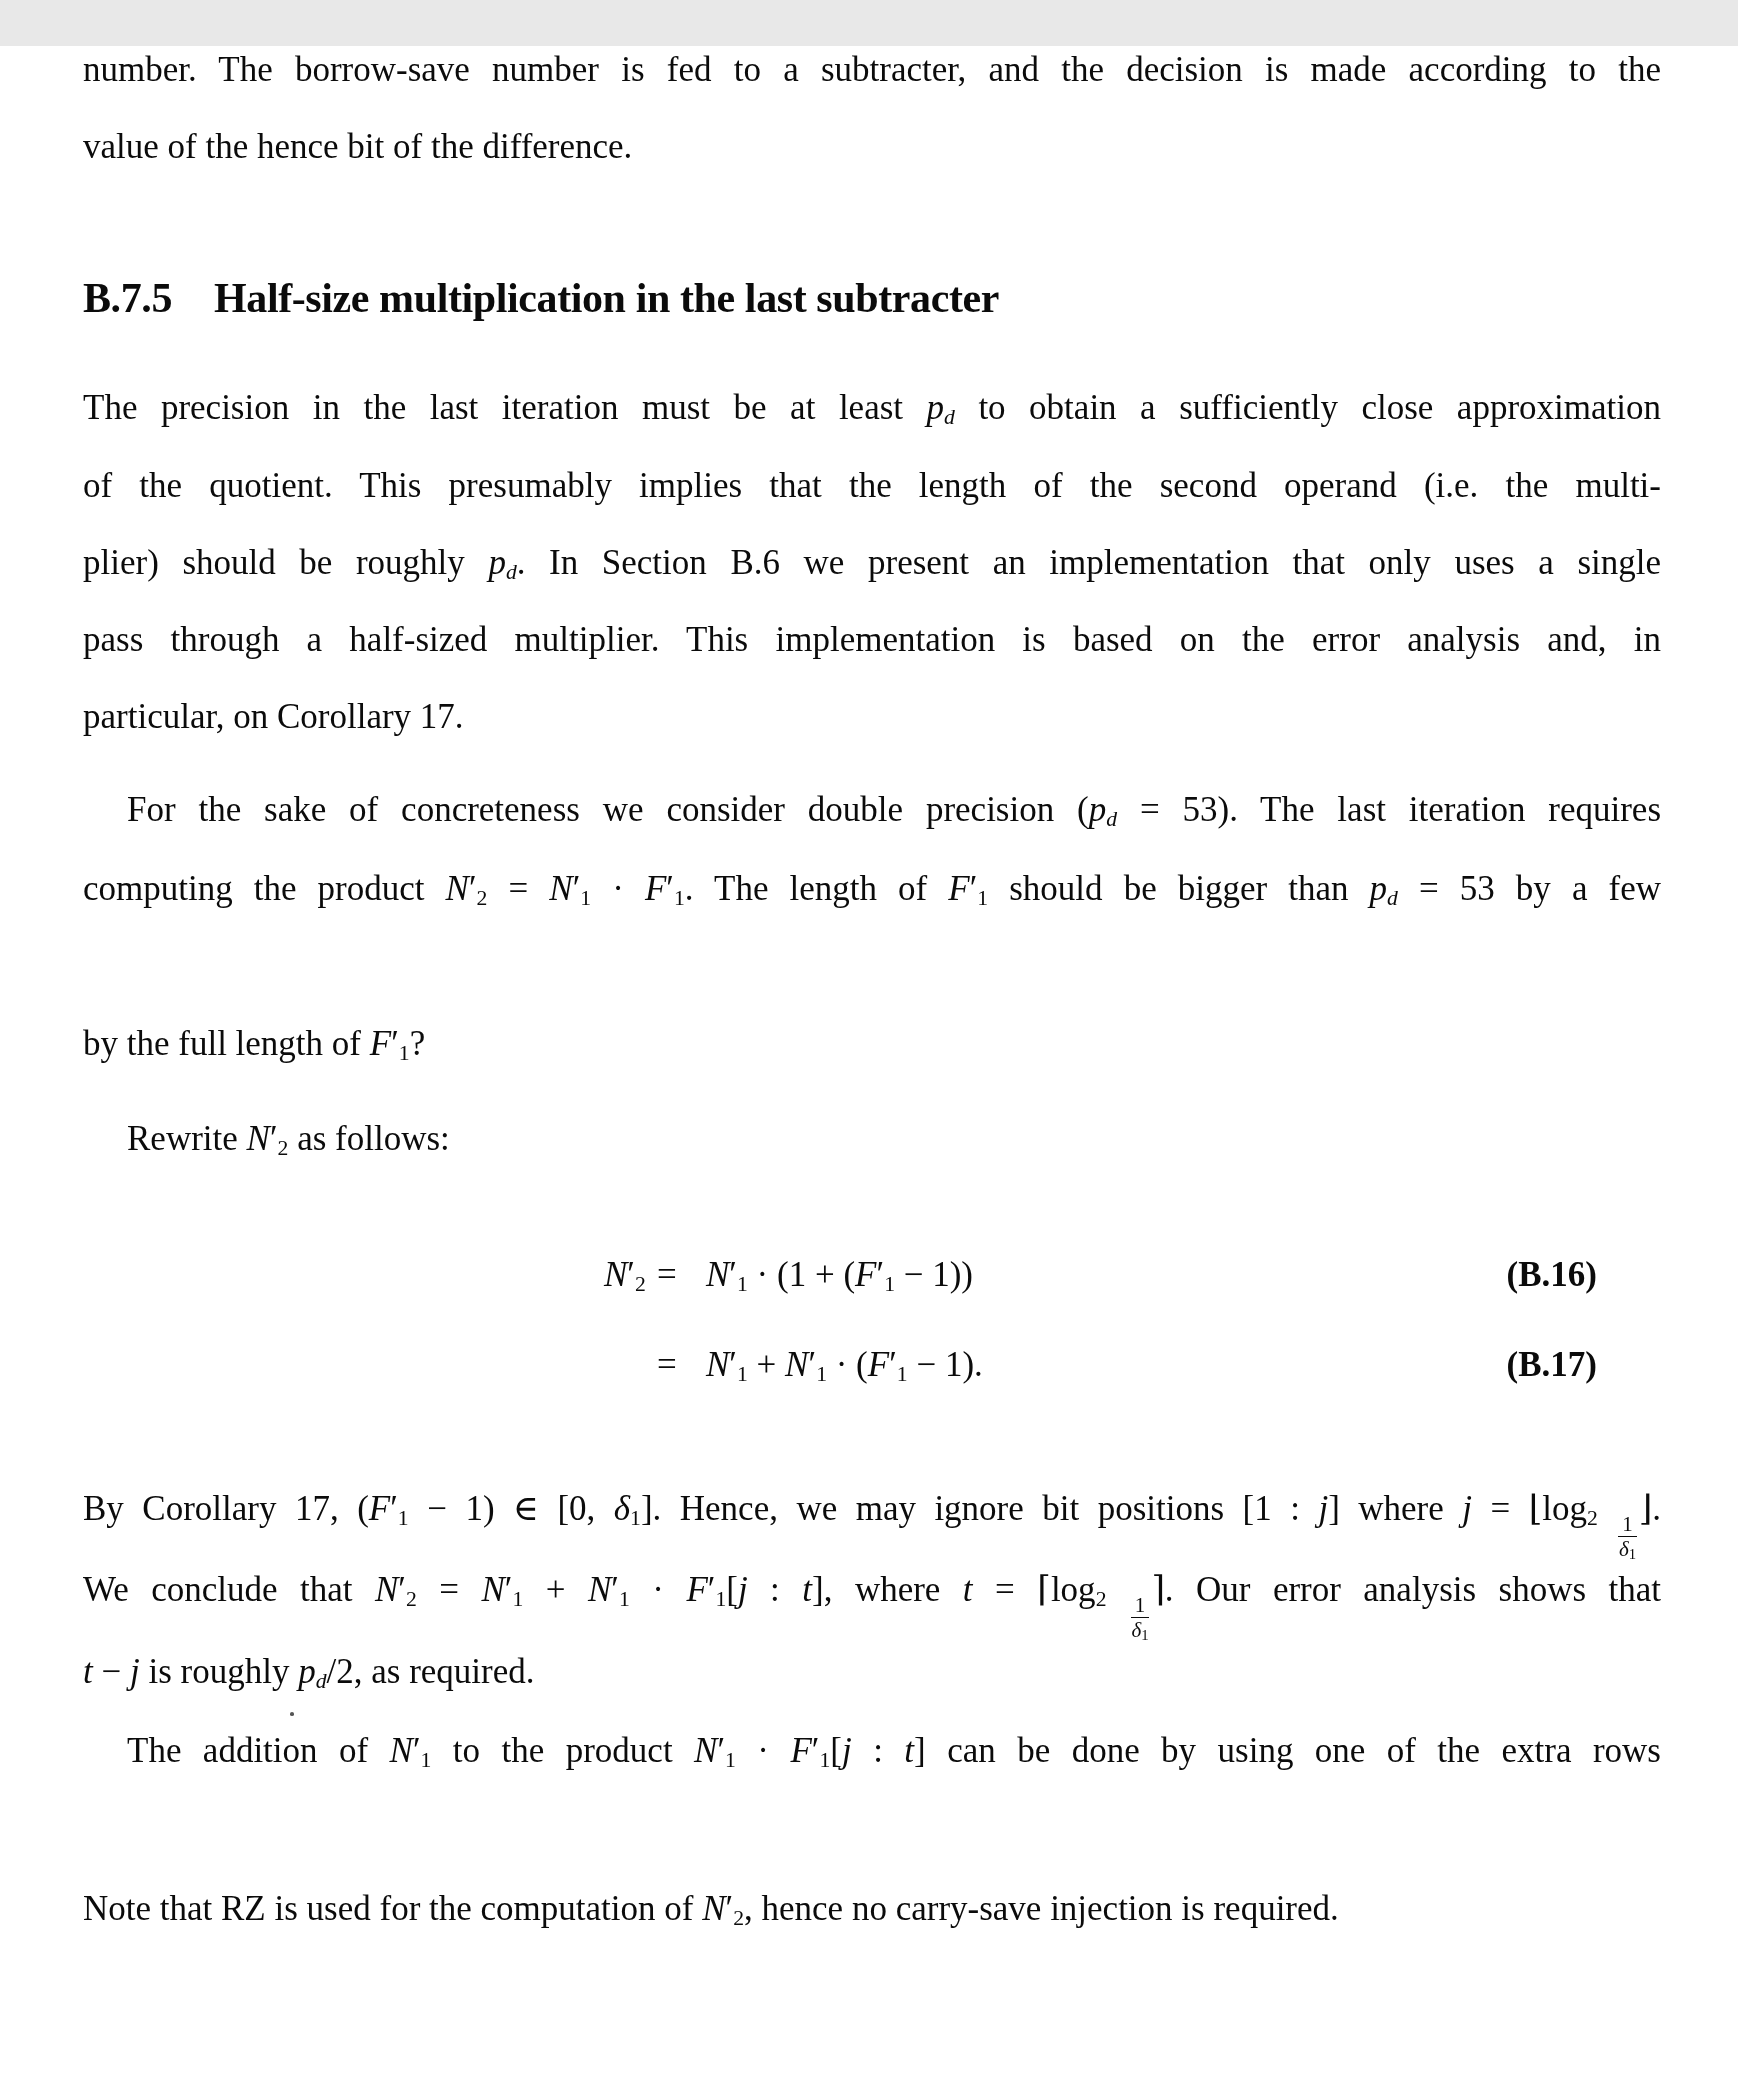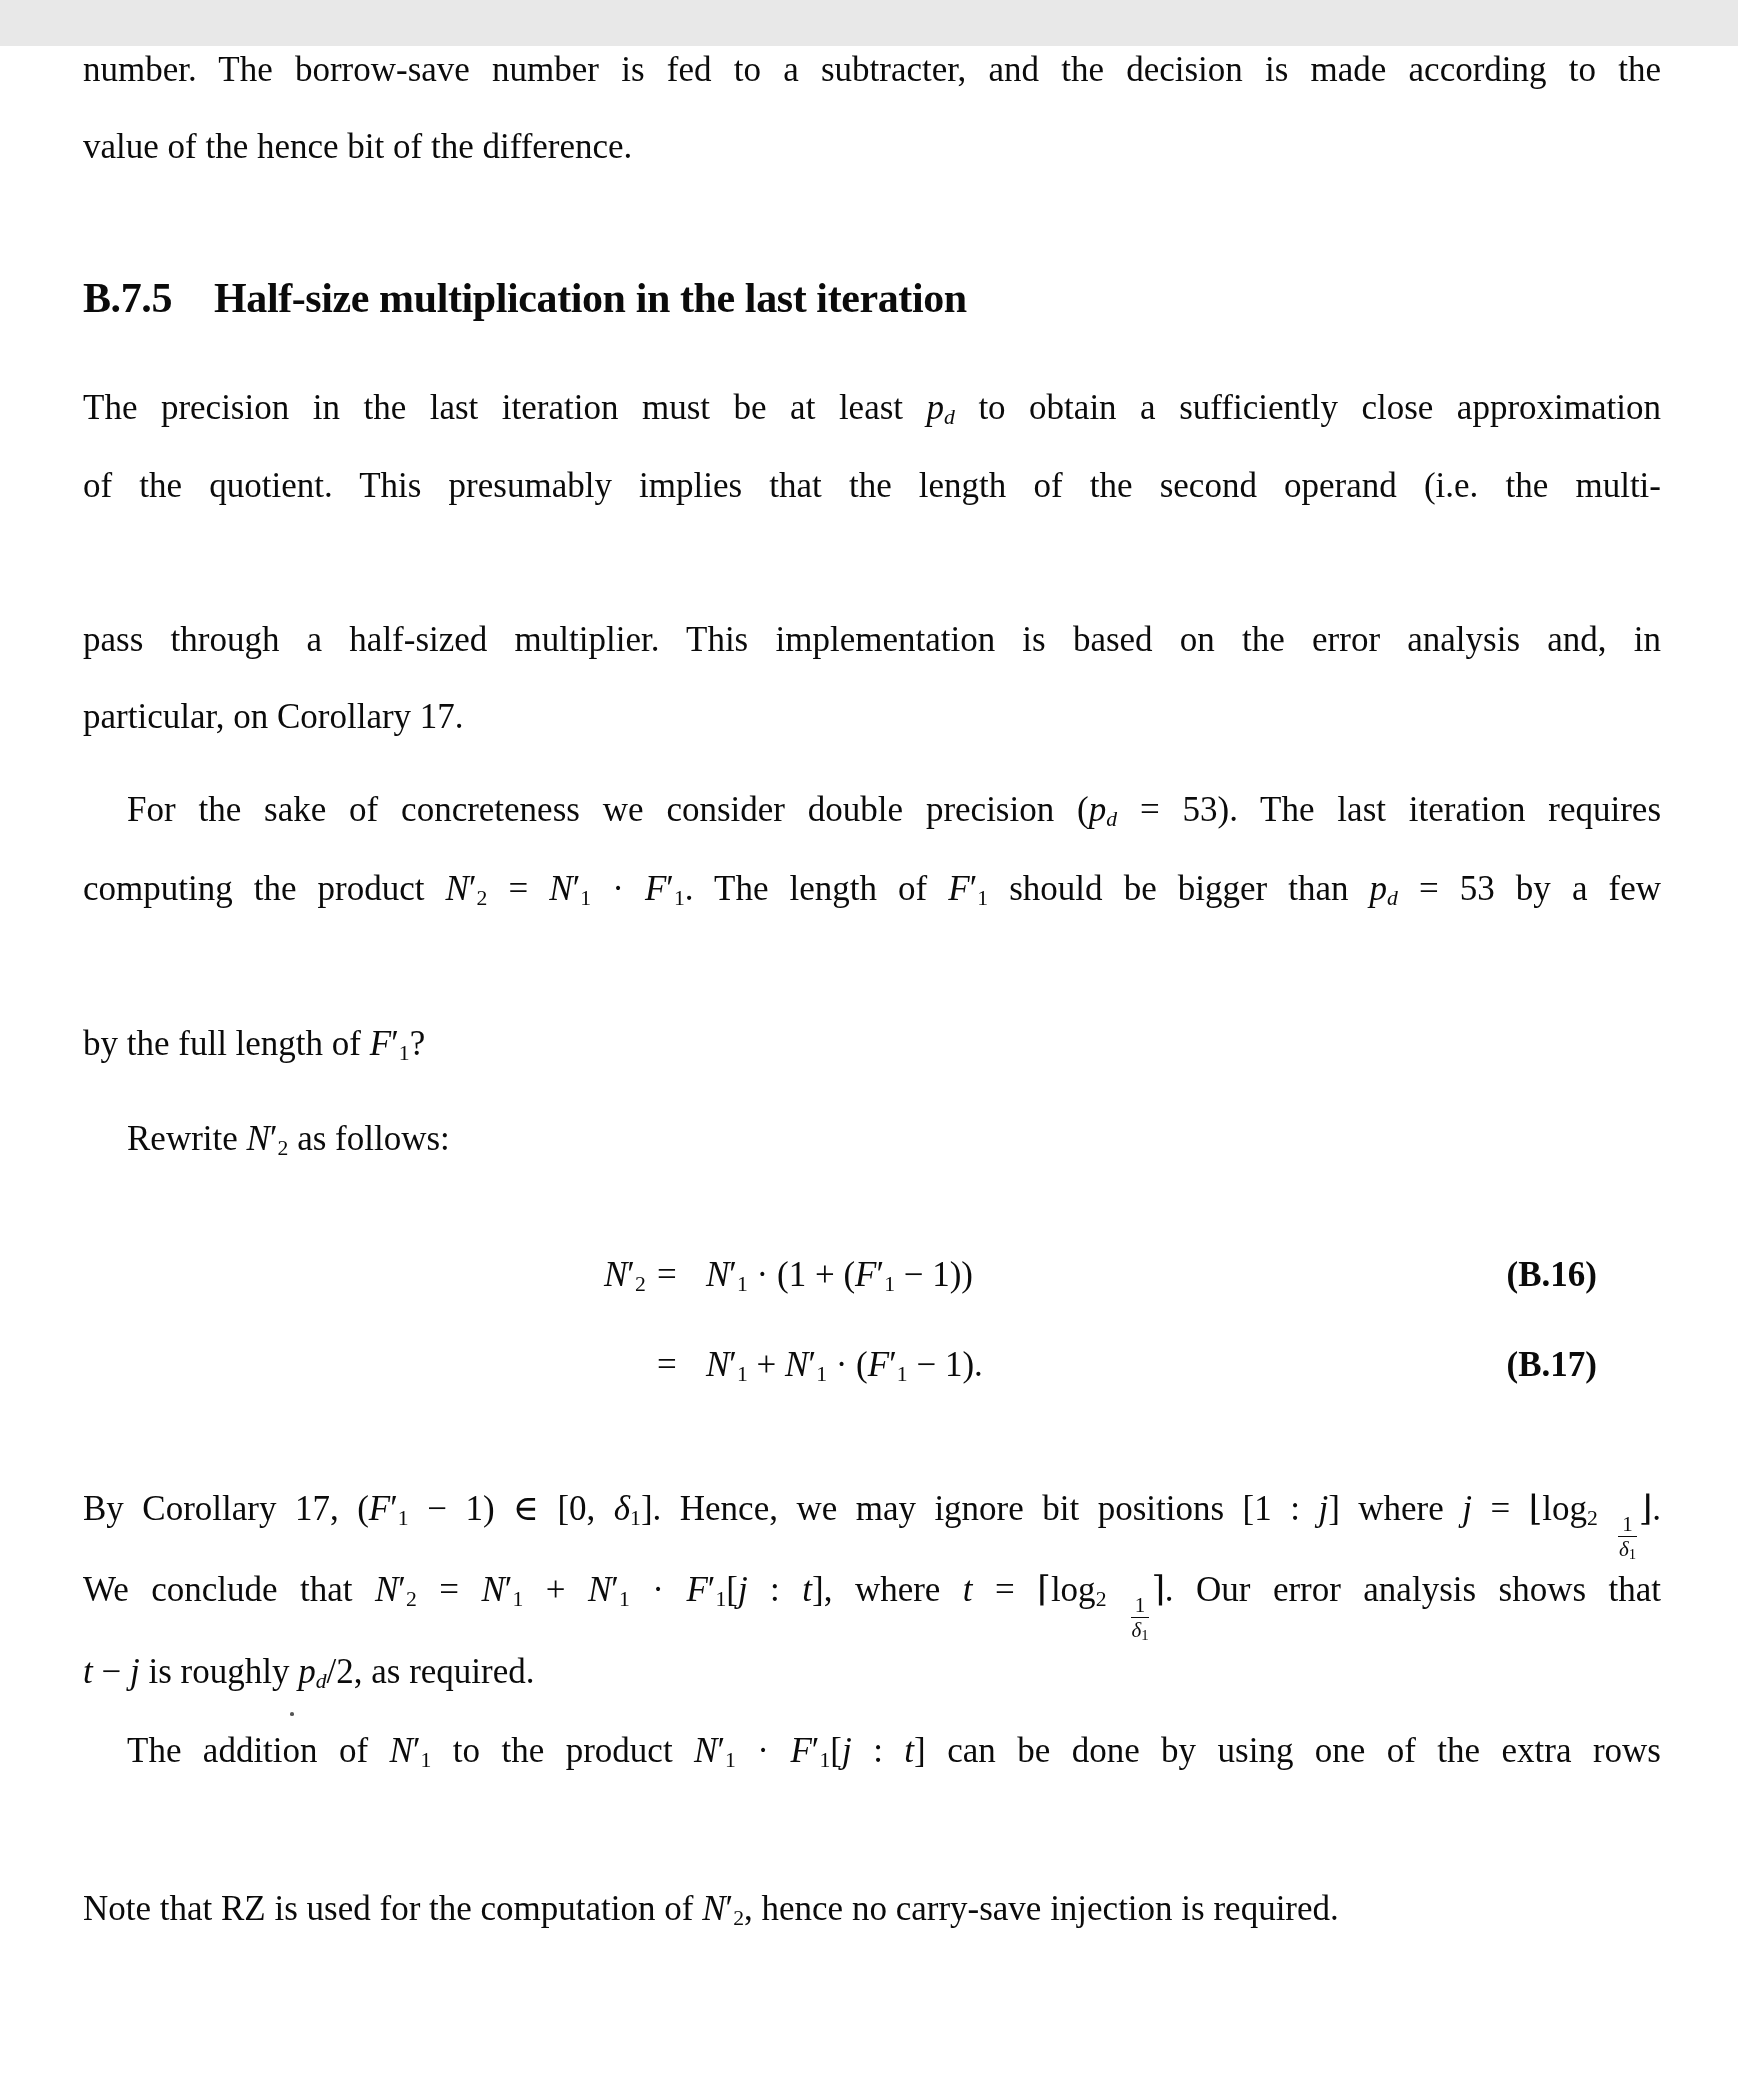--- a/index.html
+++ b/index.html
@@ -55,25 +55,26 @@
 </style>
 </head>
 <body>
 
 <div class="page">
 
   <div class="line just" style="top:3.5px"><span class="sg-r">number. The borrow-save number is fed to a subtracter, and the decision is made according to the</span></div>
   <div class="line short" style="top:81px"><span class="sg-r">value of the hence bit of the difference.</span></div>
 
   <div class="heading" style="top:228px">
-    <span class="hnum">B.7.5</span><span class="htitle">Half-size multiplication in the last iteration</span>
+    <span class="hnum">B.7.5</span><span class="htitle">Half-size multiplication in the last subtracter</span>
   </div>
 
   <div class="line just" style="top:342px"><span class="sg-r">The precision in the last iteration must be at least </span><span class="sg-i">p</span><span class="sg-is">d</span><span class="sg-r"> to obtain a sufficiently close approximation</span></div>
   <div class="line just" style="top:420px"><span class="sg-r">of the quotient. This presumably implies that the length of the second operand (i.e. the multi-</span></div>
+  <div class="line just" style="top:497px"><span class="sg-r">plier) should be roughly </span><span class="sg-i">p</span><span class="sg-is">d</span><span class="sg-r">. In Section B.6 we present an implementation that only uses a single</span></div>
   <div class="line just" style="top:574px"><span class="sg-r">pass through a half-sized multiplier. This implementation is based on the error analysis and, in</span></div>
   <div class="line short" style="top:651px"><span class="sg-r">particular, on Corollary 17.</span></div>
 
   <div class="line just ind" style="top:744px"><span class="sg-r">For the sake of concreteness we consider double precision (</span><span class="sg-i">p</span><span class="sg-is">d</span><span class="sg-r"> = 53). The last iteration requires</span></div>
   <div class="line just" style="top:823px"><span class="sg-r">computing the product </span><span class="sg-i">N</span><span class="sg-r">′</span><span class="sg-s">2</span><span class="sg-r"> = </span><span class="sg-i">N</span><span class="sg-r">′</span><span class="sg-s">1</span><span class="sg-r"> · </span><span class="sg-i">F</span><span class="sg-r">′</span><span class="sg-s">1</span><span class="sg-r">. The length of </span><span class="sg-i">F</span><span class="sg-r">′</span><span class="sg-s">1</span><span class="sg-r"> should be bigger than </span><span class="sg-i">p</span><span class="sg-is">d</span><span class="sg-r"> = 53 by a few</span></div>
   <div class="line short" style="top:978px"><span class="sg-r">by the full length of </span><span class="sg-i">F</span><span class="sg-r">′</span><span class="sg-s">1</span><span class="sg-r">?</span></div>
 
   <div class="line short ind" style="top:1073px"><span class="sg-r">Rewrite </span><span class="sg-i">N</span><span class="sg-r">′</span><span class="sg-s">2</span><span class="sg-r"> as follows:</span></div>
 
   <div class="eqrow" style="top:1209px">

